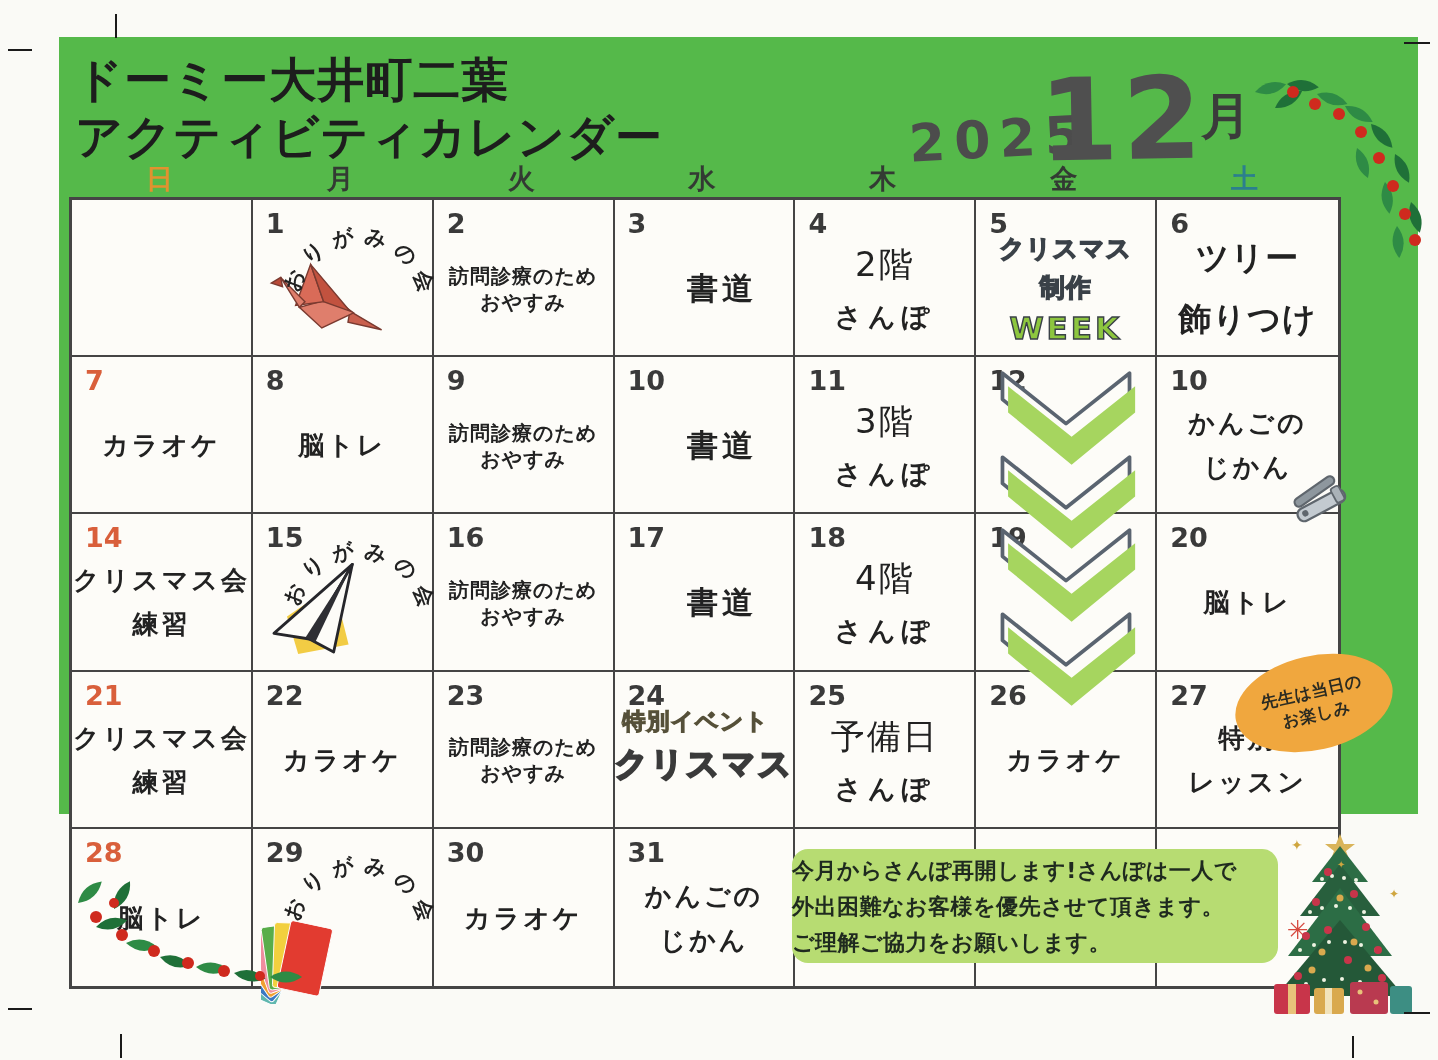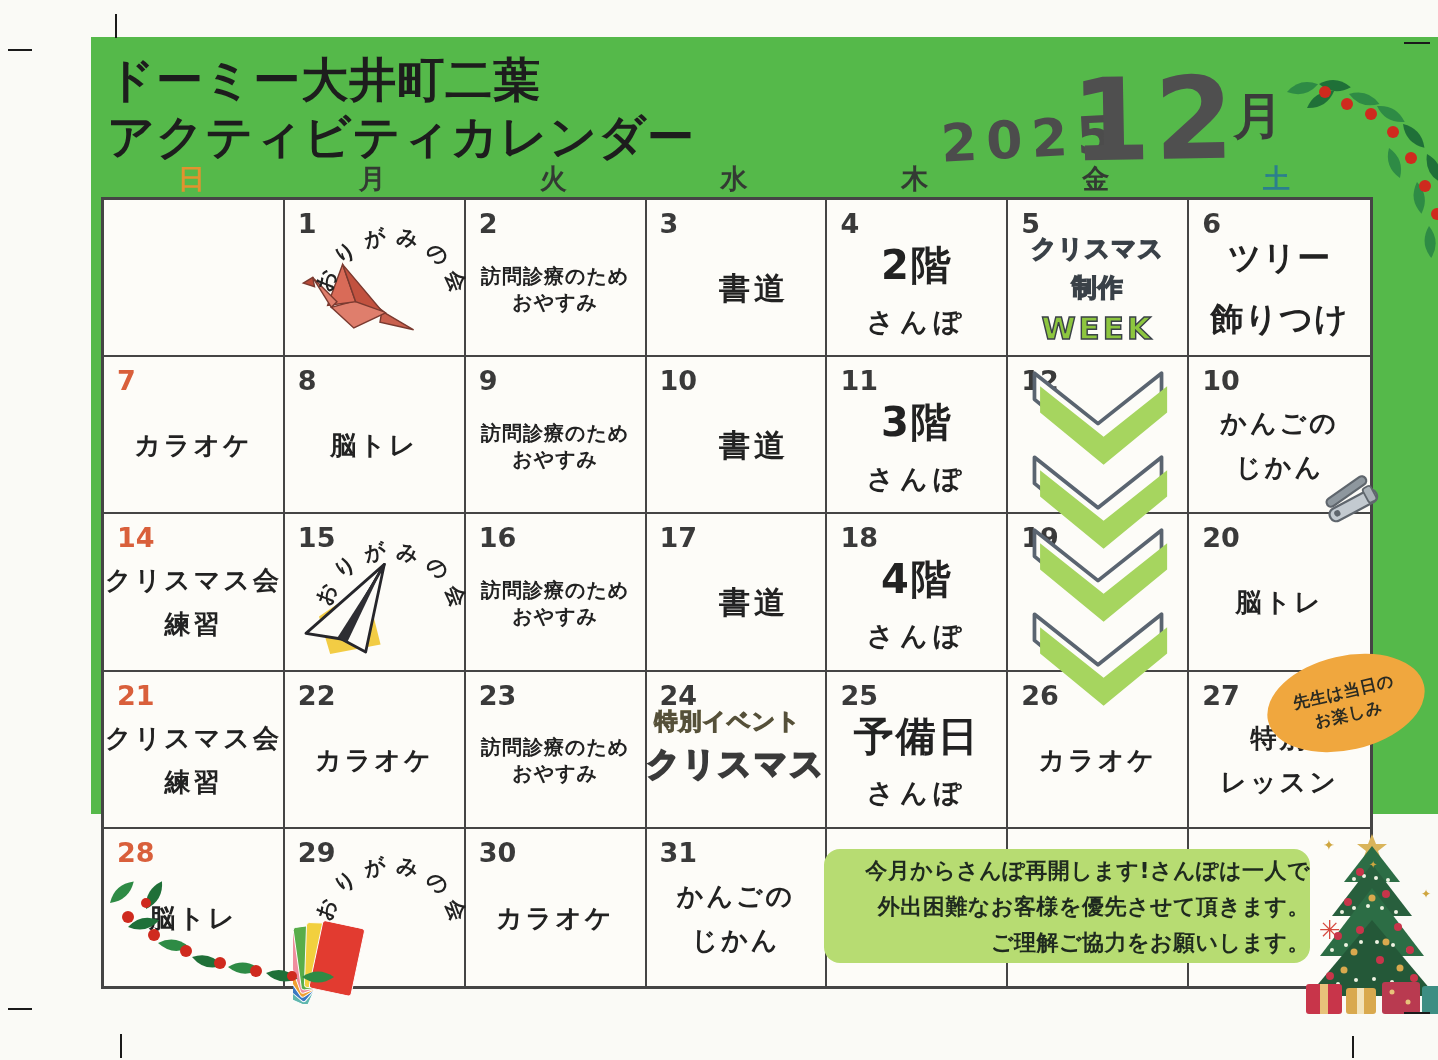--- a/index.html
+++ b/index.html
@@ -3,21 +3,21 @@
 <meta charset="utf-8">
 <style>
   html,body{margin:0;padding:0;}
   body{
     width:1438px;height:1060px;position:relative;overflow:hidden;
     background:#fafaf6;
     font-family:"DejaVu Sans","Liberation Sans",sans-serif;
   }
   .crop{position:absolute;background:#1a1a1a;z-index:10;}
 
-  .panel{position:absolute;left:91px;top:37px;width:1347px;height:777px;background:#55b94a;}
+  .panel{position:absolute;left:59px;top:37px;width:1347px;height:777px;background:#55b94a;padding-left:12px;}
 
   .title{position:absolute;left:16px;top:14px;font-size:47px;font-weight:900;color:#1d1d1d;
          line-height:57px;letter-spacing:1px;z-index:2;}
   .year{position:absolute;left:850px;top:72px;font-size:52px;font-weight:700;color:#4c4c4c;
         letter-spacing:9px;transform:rotate(-3deg);z-index:3;}
   .month-num{position:absolute;left:980px;top:20px;font-size:114px;font-weight:900;color:#4f4f4f;
         letter-spacing:4px;line-height:1.1;transform:rotate(-1deg);z-index:3;}
   .month-unit{position:absolute;left:1142px;top:46px;font-size:50px;font-weight:900;color:#3b3b3b;z-index:3;}
 
   .weekdays{position:absolute;left:10px;top:124px;width:1266px;display:grid;
@@ -35,21 +35,21 @@
   .daynum.sunday{color:#d95f3b;}
 
   .content{position:absolute;left:0;right:0;top:22px;bottom:0;display:flex;flex-direction:column;
            align-items:center;justify-content:center;gap:9px;color:#222;z-index:2;}
   .ln-normal{font-size:26px;font-weight:600;letter-spacing:3px;}
   .ln-small{font-size:20px;font-weight:700;letter-spacing:1px;line-height:24px;}
   .content.small{gap:2px;}
   .ln-big{font-size:31px;font-weight:800;letter-spacing:4px;margin-left:36px;}
   .ln-heavy{font-size:33px;font-weight:900;letter-spacing:1px;}
   .content.heavy{gap:16px;}
-  .floor{font-size:40px;font-weight:700;letter-spacing:2px;margin-bottom:2px;}
+  .floor{font-size:34px;font-weight:400;letter-spacing:2px;margin-bottom:2px;}
   .sanpo{font-size:27px;font-weight:600;letter-spacing:6px;}
 
   .content.xmas-week{gap:6px;}
   .xw-line{font-weight:900;color:#8dc63f;-webkit-text-stroke:1.4px #3a4148;letter-spacing:1px;}
   .xw0,.xw1{font-size:25px;}
   .xw2{font-size:31px;letter-spacing:3px;}
 
   .event-label{position:absolute;top:34px;left:8px;font-size:23px;font-weight:900;color:#f2d41c;
                -webkit-text-stroke:1.1px #55503a;letter-spacing:1px;z-index:2;}
   .event-title{position:absolute;top:70px;left:0;right:0;text-align:center;font-size:33px;font-weight:900;
@@ -65,21 +65,21 @@
 
   .icon-wrap{position:absolute;}
   .icon-origami-crane{left:14px;bottom:14px;width:118px;height:86px;}
   .icon-paper-airplane{left:6px;bottom:6px;width:112px;height:106px;}
   .icon-paper-fan{left:8px;bottom:-18px;width:104px;height:112px;z-index:4;}
   .icon-nail-clipper{right:-16px;bottom:-22px;width:66px;height:66px;z-index:4;}
   .icon-scale{right:-22px;bottom:-16px;width:80px;height:88px;z-index:6;}
   .icon-chevrons{left:50%;transform:translateX(-50%);top:8px;width:142px;height:192px;z-index:3;}
 
   .note{position:absolute;left:733px;top:812px;width:486px;height:114px;background:#b7dc72;
-        border-radius:16px;z-index:6;display:flex;flex-direction:column;align-items:flex-end;
+        border-radius:16px;z-index:6;display:flex;flex-direction:column;align-items:flex-start;
         justify-content:center;gap:1px;}
   .note div{font-size:22px;font-weight:700;color:#1f2a1f;line-height:35px;letter-spacing:0.5px;}
   .note-mark{position:absolute;left:1228px;top:878px;color:#d6493e;font-size:26px;z-index:6;font-weight:700;}
 
   .decor{position:absolute;z-index:5;}
   .holly-tr{left:1130px;top:25px;width:292px;height:200px;}
   .holly-bl{left:3px;top:838px;width:270px;height:150px;}
   .tree{left:1207px;top:793px;width:148px;height:190px;z-index:6;}
   .sparkle{position:absolute;color:#cfa63f;z-index:6;font-size:14px;}
 </style>

